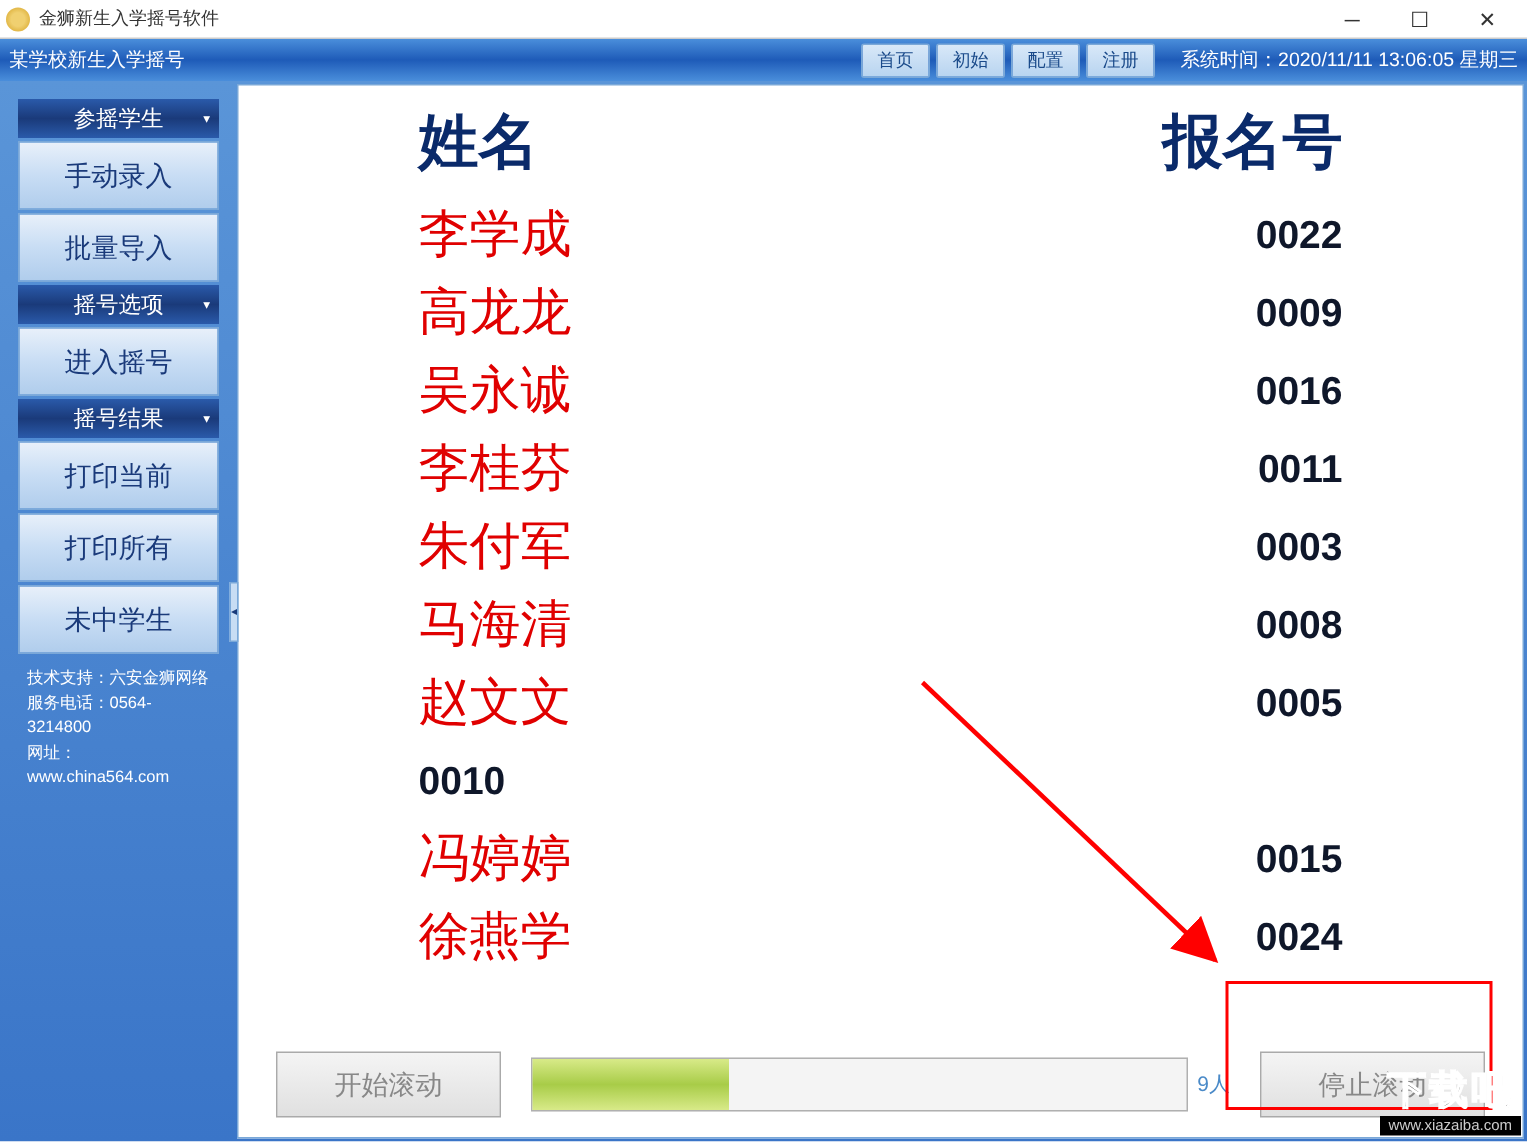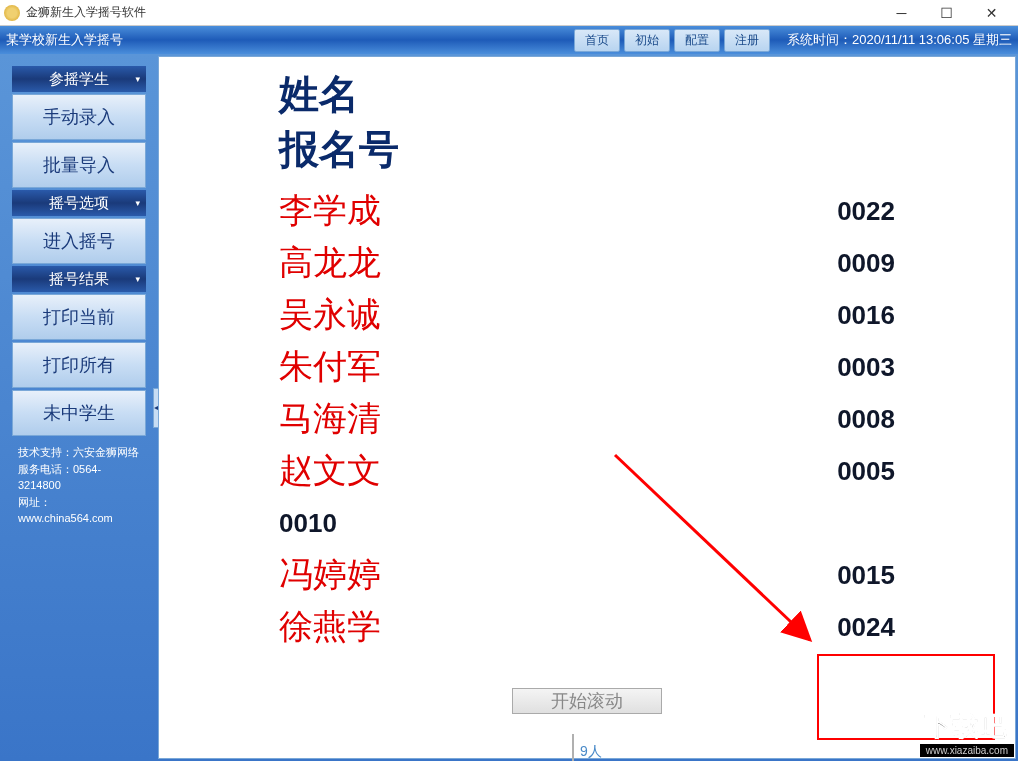--- a/index.html
+++ b/index.html
@@ -21,28 +21,28 @@
 .sidebar { width: 158px; display: flex; flex-direction: column; padding: 12px; }
 .side-header { height: 26px; background: linear-gradient(to bottom, #2a5aaa 0%, #1a3a7a 50%, #2a5aaa 100%); color: #fff; font-size: 15px; display: flex; align-items: center; justify-content: center; position: relative; margin-bottom: 2px; }
 .side-header .dd { position: absolute; right: 6px; font-size: 9px; }
 .side-btn { height: 46px; background: linear-gradient(to bottom, #e8f0fa 0%, #c8ddf4 50%, #b0cdec 100%); border: 1px solid #7aa8d8; color: #1a3a7a; font-size: 18px; display: flex; align-items: center; justify-content: center; margin-bottom: 2px; cursor: pointer; }
 .support { padding: 6px; font-size: 11px; color: #fff; line-height: 1.5; }
 
 .content { flex: 1; background: #fff; margin: 2px 2px 2px 0; border: 1px solid #7aa8d8; position: relative; display: flex; flex-direction: column; }
 .drag-handle { position: absolute; left: -6px; top: 50%; transform: translateY(-50%); width: 6px; height: 40px; background: #c8ddf4; border: 1px solid #7aa8d8; display: flex; align-items: center; justify-content: center; font-size: 8px; color: #1a3a7a; cursor: pointer; }
 
 .table-area { flex: 1; padding: 10px 40px 0 40px; }
-.table-head { display: flex; justify-content: space-between; padding: 0 80px; flex-direction: column; }
+.table-head { display: flex; justify-content: space-between; padding: 0 80px; }
 .table-head div { font-size: 40px; font-weight: bold; color: #0a2a6a; }
 .table-body { margin-top: 8px; }
 .row { display: flex; justify-content: space-between; padding: 0 80px; height: 52px; align-items: center; }
 .row .name { font-size: 34px; font-weight: normal; color: #e00000; }
 .row .num { font-size: 26px; font-weight: bold; color: #0f172a; }
 
-.bottom-bar { height: 70px; display: flex; align-items: center; padding: 0 25px; gap: 20px; flex-direction: column; }
+.bottom-bar { height: 70px; display: flex; align-items: center; padding: 0 25px; gap: 20px; }
 .action-btn { width: 150px; height: 44px; background: linear-gradient(to bottom, #f4f4f4 0%, #e0e0e0 100%); border: 1px solid #aaa; color: #888; font-size: 18px; display: flex; align-items: center; justify-content: center; cursor: pointer; }
 .progress-wrap { flex: 1; display: flex; align-items: center; }
 .progress { flex: 1; height: 36px; border: 1px solid #b0b0b0; background: #f4f4f4; position: relative; }
 .progress-fill { position: absolute; left: 0; top: 0; bottom: 0; width: 30%; background: linear-gradient(to bottom, #d8ea88 0%, #a8cc48 50%, #d8ea88 100%); }
 .progress-label { margin-left: 6px; font-size: 14px; color: #4a8ac8; }
 
 .highlight-box { position: absolute; border: 2px solid #ff0000; pointer-events: none; }
 .arrow { position: absolute; pointer-events: none; }
 
 .wmk { position: absolute; right: 4px; bottom: 4px; text-align: center; color: #000; }
@@ -112,20 +112,24 @@
           </div>
           <div class="row">
             <div class="name">高龙龙</div>
             <div class="num">0009</div>
           </div>
           <div class="row">
             <div class="name">吴永诚</div>
             <div class="num">0016</div>
           </div>
           <div class="row">
+            <div class="name">李桂芬</div>
+            <div class="num">0011</div>
+          </div>
+          <div class="row">
             <div class="name">朱付军</div>
             <div class="num">0003</div>
           </div>
           <div class="row">
             <div class="name">马海清</div>
             <div class="num">0008</div>
           </div>
           <div class="row">
             <div class="name">赵文文</div>
             <div class="num">0005</div>

